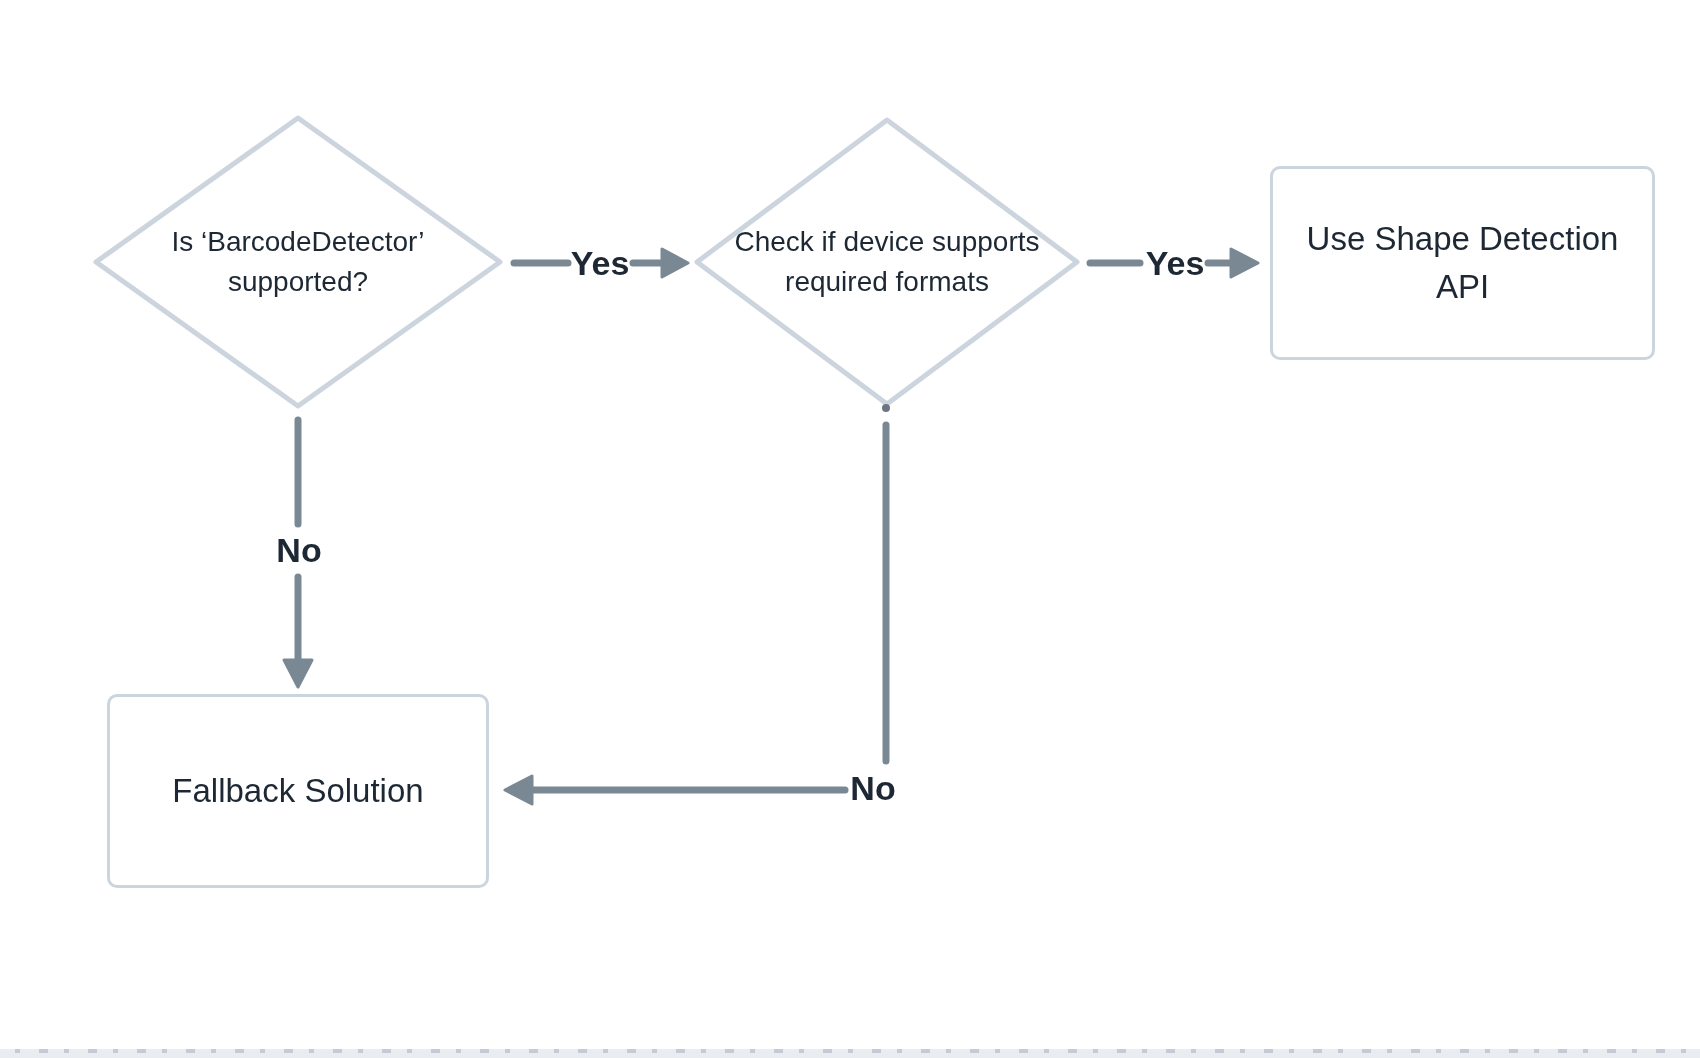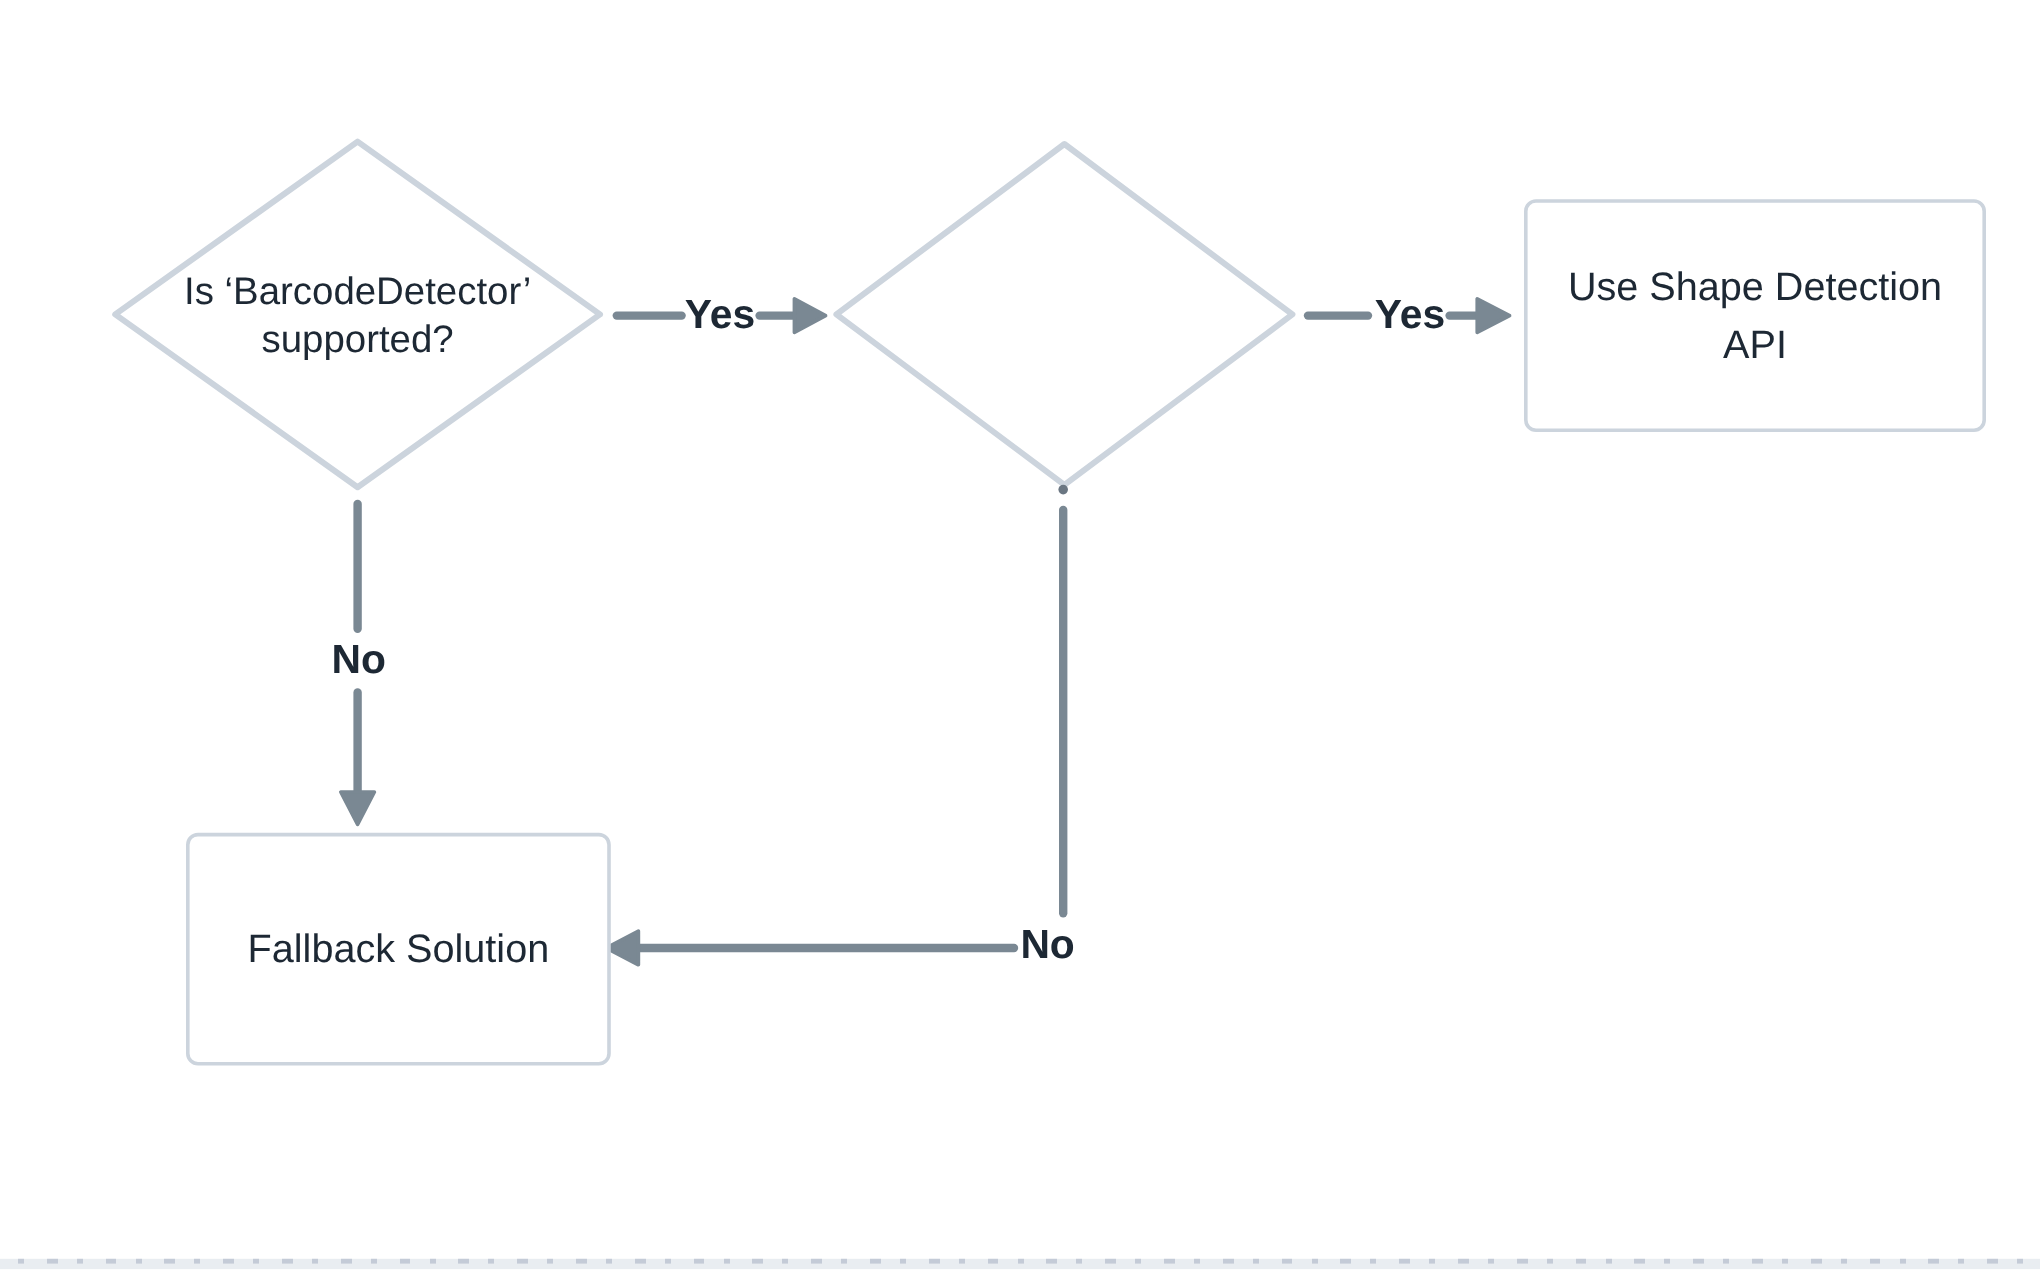--- a/index.html
+++ b/index.html
@@ -23,27 +23,27 @@
     display: flex;
     align-items: center;
     justify-content: center;
     text-align: center;
     font-size: 33px;
     line-height: 48px;
     font-weight: 500;
     color: #1d2834;
   }
   .box-result   { left: 1270px; top: 166px; width: 385px; height: 194px; padding: 12px 22px; }
-  .box-fallback { left: 107px;  top: 694px; width: 354px; height: 194px; padding: 0 32px; margin-left: 48px; }
+  .box-fallback { left: 107px;  top: 694px; width: 382px; height: 194px; padding: 0 32px; }
 
   .nlabel {
     position: absolute;
     transform: translate(-50%, -50%);
     text-align: center;
-    font-size: 32px;
+    font-size: 28px;
     line-height: 40px;
     font-weight: 500;
   }
   .lbl-d1 { left: 298px; top: 262px; width: 320px; }
   .lbl-d2 { left: 887px; top: 262px; width: 330px; }
 
   .elabel {
     position: absolute;
     transform: translate(-50%, -50%);
     font-size: 34px;
@@ -108,20 +108,21 @@
   </svg>
 
   <div class="node box-result">
     <span>Use Shape Detection API</span>
   </div>
   <div class="node box-fallback">
     <span>Fallback Solution</span>
   </div>
 
   <div class="nlabel lbl-d1">Is ‘BarcodeDetector’ supported?</div>
+  <div class="nlabel lbl-d2">Check if device supports required formats</div>
 
   <div class="elabel lbl-yes1">Yes</div>
   <div class="elabel lbl-yes2">Yes</div>
   <div class="elabel lbl-no1">No</div>
   <div class="elabel lbl-no2">No</div>
 
   <div class="strip"></div>
 
 </div>
 

